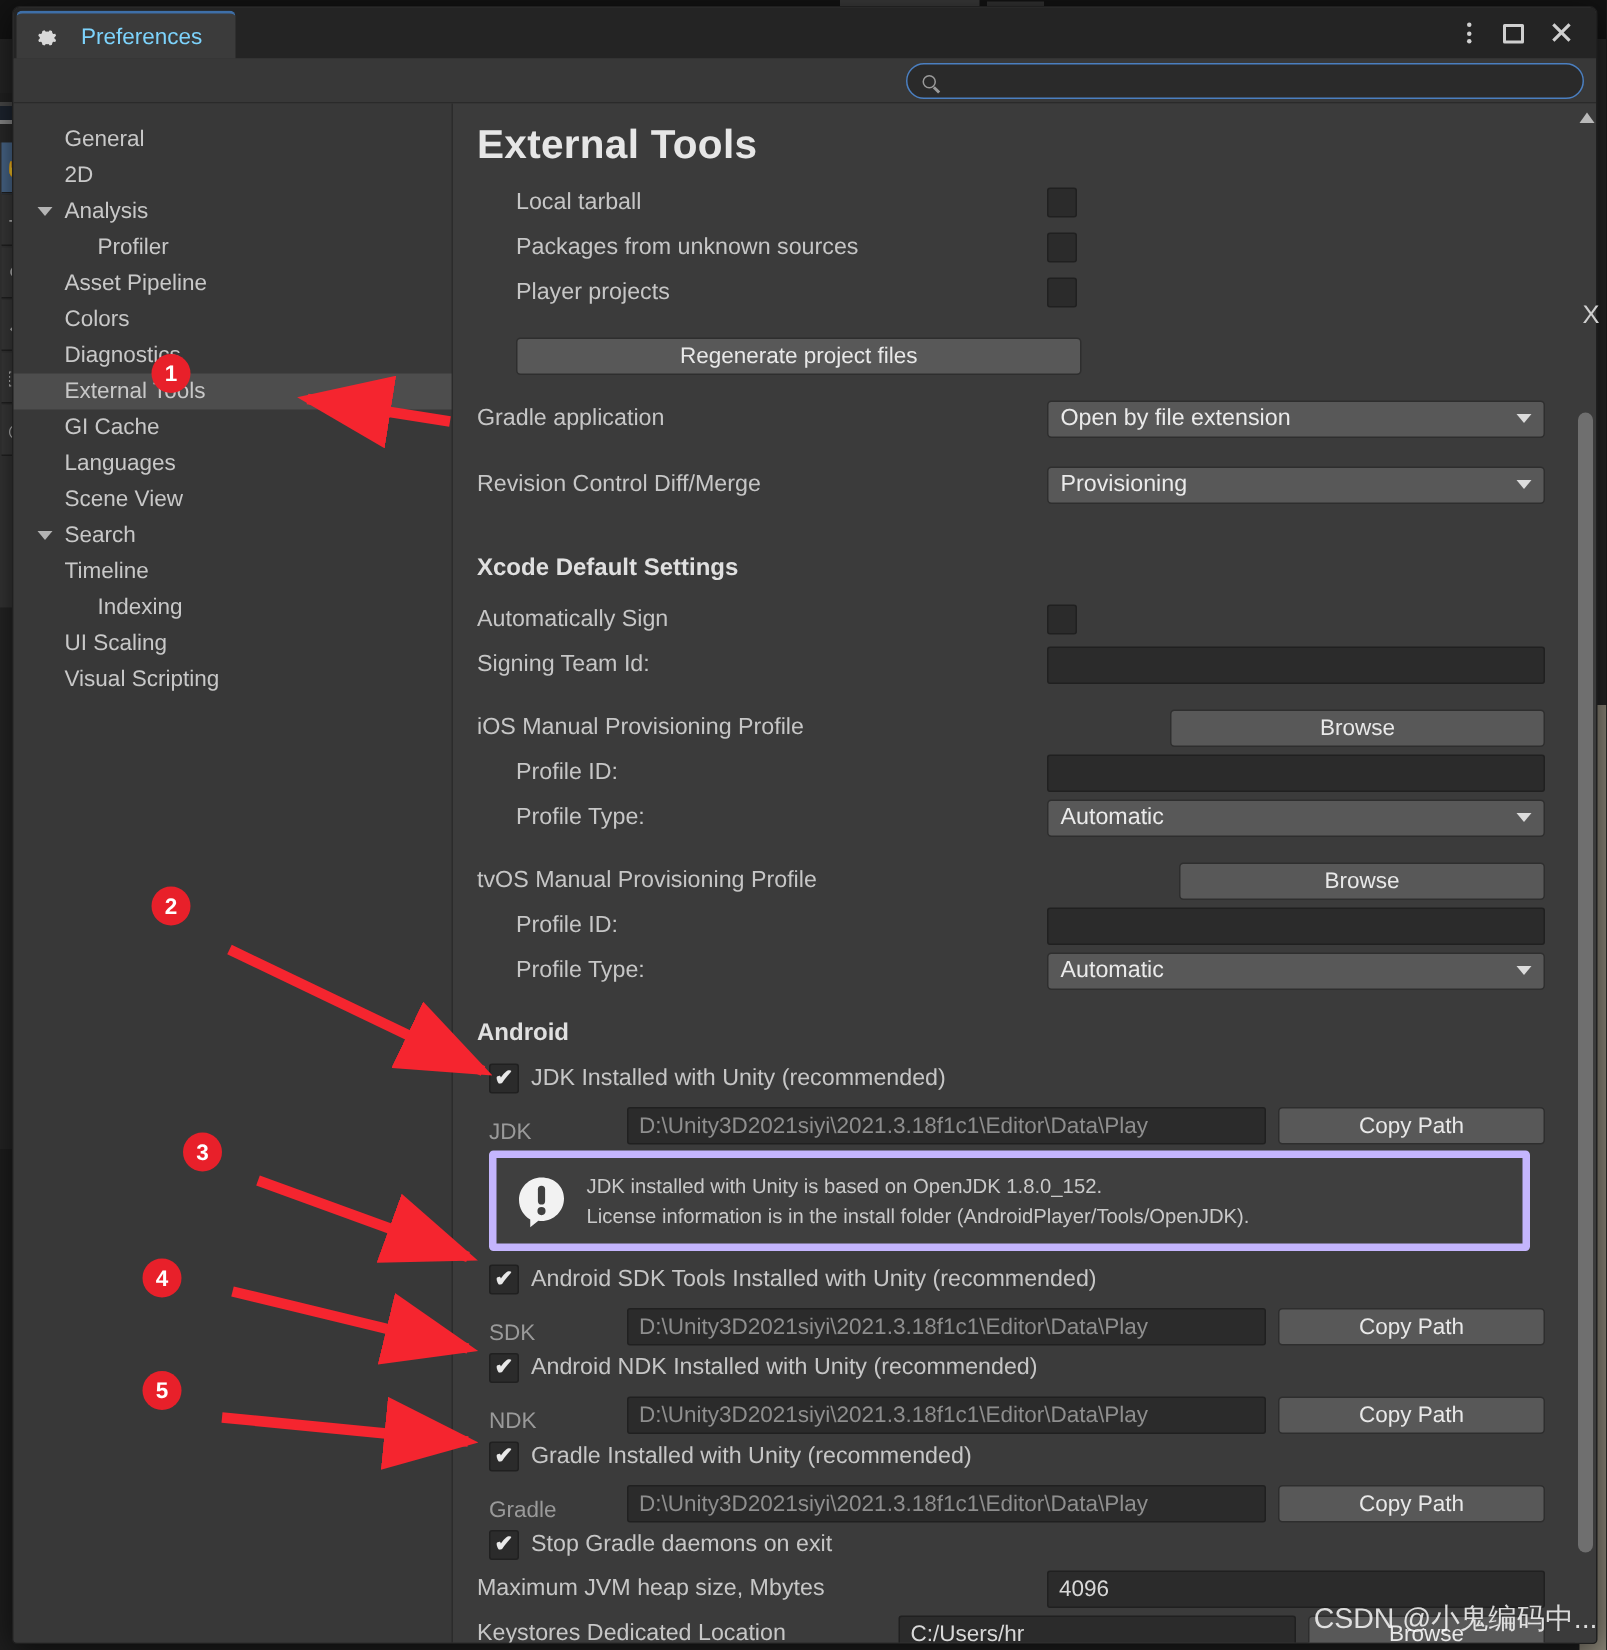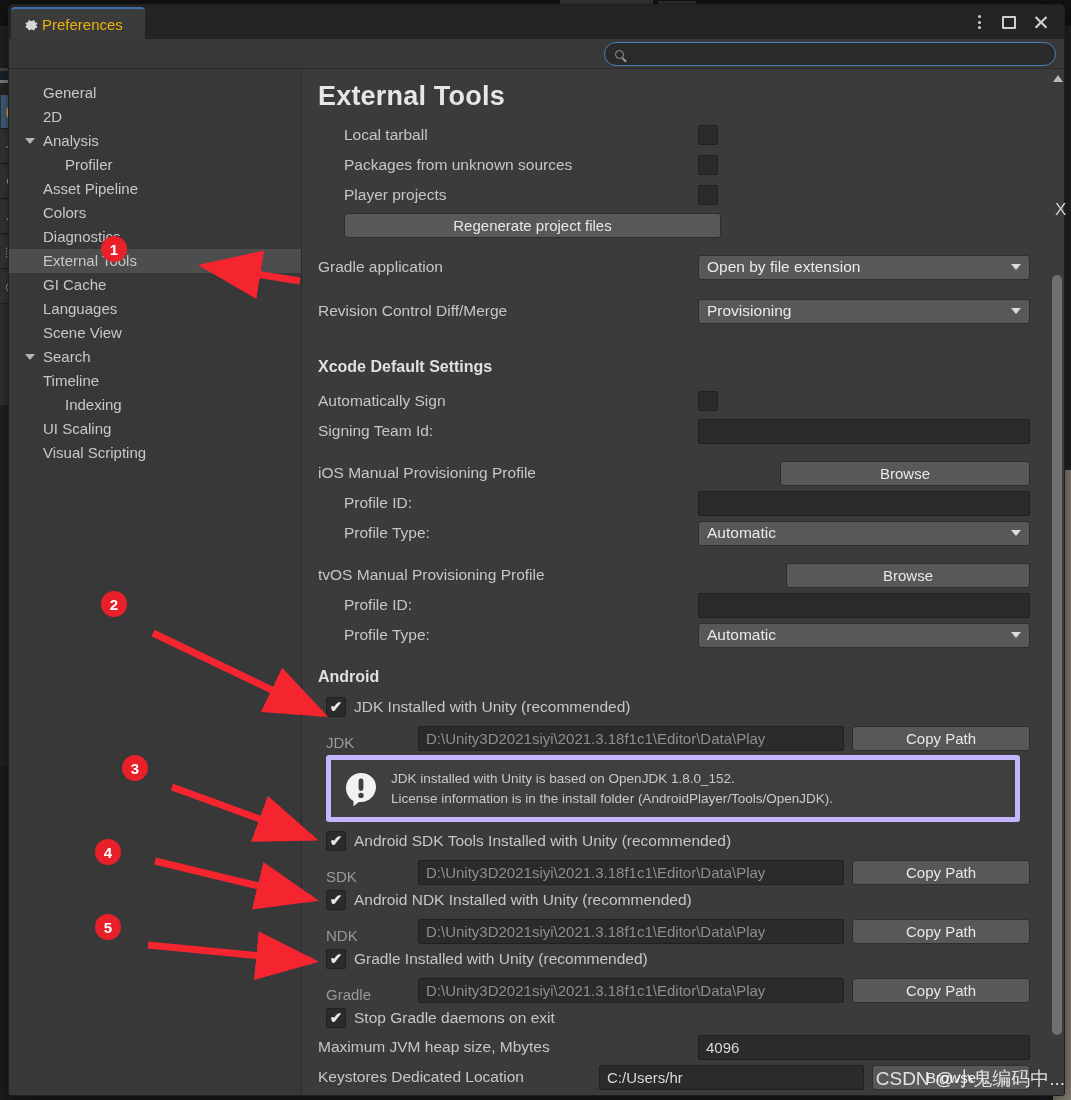--- a/index.html
+++ b/index.html
@@ -51,22 +51,22 @@
   
   .titlebar {
     position:relative; height:34px; background:#242424;
   }
   .tab {
     position:absolute; left:2px; top:2px;
     height:32px; padding:0 22px 0 12px;
     background:#3b3b3b;
     border-top:2px solid #3e6fa8;
     border-radius:4px 4px 0 0;
-    display:flex; align-items:center; gap:4px;
-    color:#eab308; font-size:15px;
+    display:flex; align-items:center; gap:16px;
+    color:#7dd3fc; font-size:15px;
   }
   .gear {
     width:15px; height:15px; position:relative; display:block;
   }
   .wctl {
     position:absolute; top:0; height:34px; width:30px;
     display:flex; align-items:center; justify-content:center;
     color:#cfcfcf;
   }
   .wctl.kebab { right:70px; }
@@ -322,21 +322,21 @@
               <span class="cb"></span>
             </div>
           </div>
           <div class="row">
             <span class="lbl ind1">Player projects</span>
             <div class="field-right" style="left:380px;">
               <span class="cb"></span>
             </div>
           </div>
 
-          <div class="row" style="height:30px;">
+          <div class="row" style="height:30px;margin-top:12px;">
             <div class="btn" style="margin-left:26px;width:377px;">Regenerate project files</div>
           </div>
 
           <div style="height:12px;"></div>
 
           <div class="row">
             <span class="lbl">Gradle application</span>
             <div class="field-right" style="left:380px;">
               <div class="dropdown" style="width:342px;">
                 <span>Open by file extension</span>

